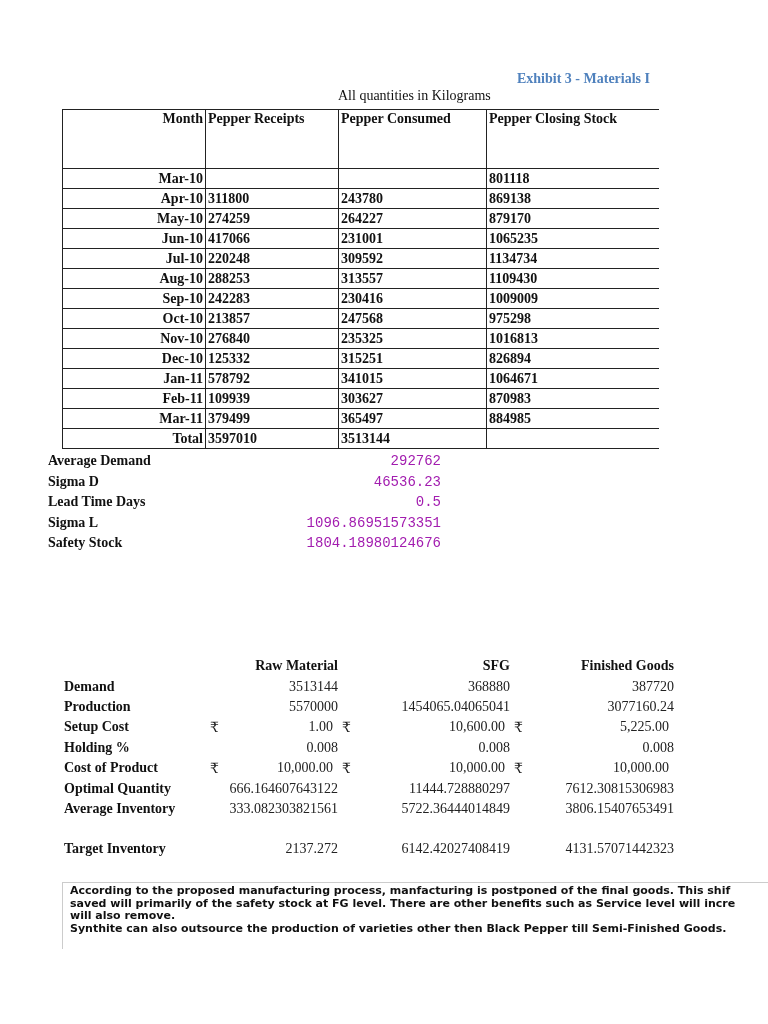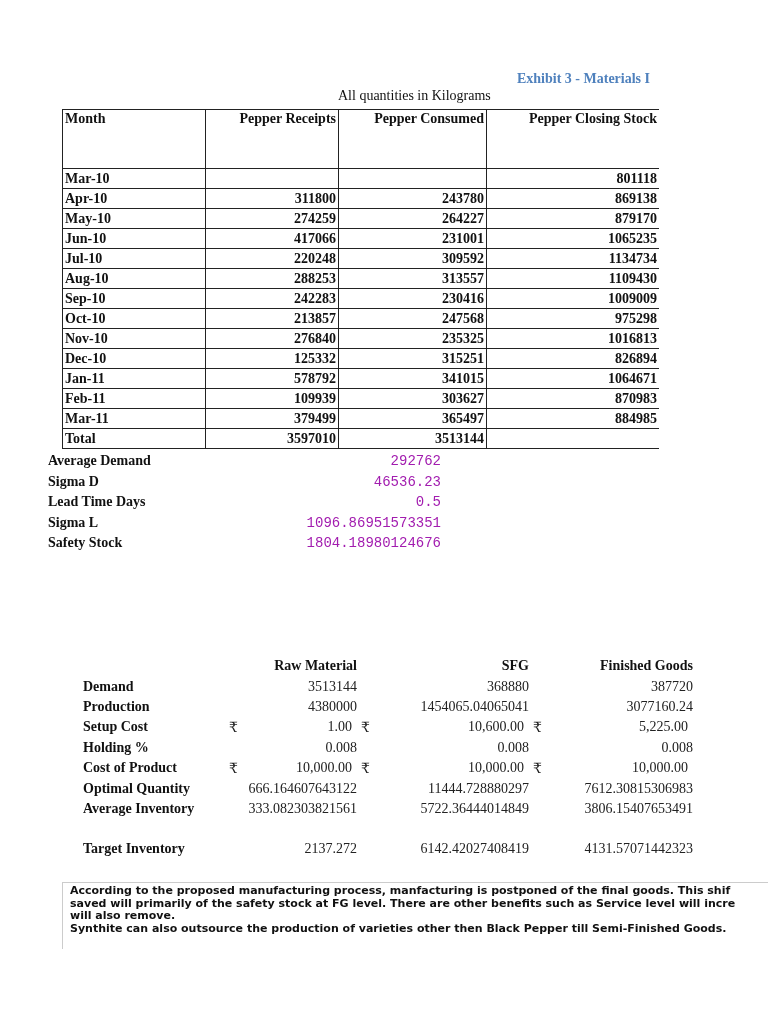--- a/index.html
+++ b/index.html
@@ -4,36 +4,36 @@
 <style>
   html, body { margin: 0; padding: 0; background: #ffffff; }
   body { width: 768px; height: 1024px; position: relative; overflow: hidden;
          font-family: "Liberation Serif", "DejaVu Serif", serif; color: #111; }
   .exhibit-title { position: absolute; left: 517px; top: 71px; font-size: 14px; font-weight: bold;
                    color: #4f81bd; white-space: nowrap; }
   .units-note { position: absolute; left: 338px; top: 88px; font-size: 14px; white-space: nowrap; }
 
   table.stock { position: absolute; left: 62px; top: 109px; border-collapse: collapse; font-size: 14px; }
   table.stock td { border: 1px solid #222; height: 19px; padding: 0 2px; font-weight: bold; }
-  table.stock td.num { text-align: right; }
+  table.stock td.num { text-align: left; }
   table.stock tr.header td { height: 57px; vertical-align: top; padding-top: 1px; }
-  table.stock td.c0 { width: 138px; text-align: left; font-family: Liberation Serif, serif; }
+  table.stock td.c0 { width: 138px; text-align: right; font-family: Liberation Serif, serif; }
   table.stock td.c1 { width: 128px; }
   table.stock td.c2 { width: 143px; }
   table.stock td.c3 { width: 168px; border-right: none; margin-top: 13px; }
 
   .stats { position: absolute; left: 48px; top: 453px; font-size: 14px; }
   .stat-row { height: 20.5px; display: flex; }
   .stat-label { width: 200px; font-weight: bold; }
   .stat-value { width: 193px; text-align: right; font-family: Liberation Mono, monospace; color: #a21caf; }
 
   .eoq { position: absolute; left: 64px; top: 656px; font-size: 14px; }
   .eoq-row { display: flex; height: 20.4px; align-items: center; }
   .eoq-row.gap { margin-top: 20px; }
-  .eoq-label { width: 140px; font-weight: bold; margin-left: 19px; }
+  .eoq-label { width: 140px; font-weight: bold; }
   .eoq-cell { position: relative; text-align: right; color: #222; }
   .eoq-cell.w1 { width: 134px; }
   .eoq-cell.w2 { width: 172px; }
   .eoq-cell.w3 { width: 164px; padding-right: 0; }
   .eoq-head { font-weight: bold; color: #111; }
   .rupee { position: absolute; left: 0; top: 0; }
   .eoq-cell.w1 .rupee { left: 6px; }
   .eoq-cell.w2 .rupee { left: 4px; }
   .eoq-cell.w3 .rupee { left: 4px; }
   .pad-right { padding-right: 5px; }
@@ -176,21 +176,21 @@
       <div class="eoq-cell eoq-head w3">Finished Goods</div>
     </div>
     <div class="eoq-row">
       <div class="eoq-label">Demand</div>
       <div class="eoq-cell w1"><span>3513144</span></div>
       <div class="eoq-cell w2"><span>368880</span></div>
       <div class="eoq-cell w3"><span>387720</span></div>
     </div>
     <div class="eoq-row">
       <div class="eoq-label">Production</div>
-      <div class="eoq-cell w1"><span>4380000</span></div>
+      <div class="eoq-cell w1"><span>5570000</span></div>
       <div class="eoq-cell w2"><span>1454065.04065041</span></div>
       <div class="eoq-cell w3"><span>3077160.24</span></div>
     </div>
     <div class="eoq-row">
       <div class="eoq-label">Setup Cost</div>
       <div class="eoq-cell w1"><span class="rupee">₹</span><span class="pad-right">1.00</span></div>
       <div class="eoq-cell w2"><span class="rupee">₹</span><span class="pad-right">10,600.00</span></div>
       <div class="eoq-cell w3"><span class="rupee">₹</span><span class="pad-right">5,225.00</span></div>
     </div>
     <div class="eoq-row">

